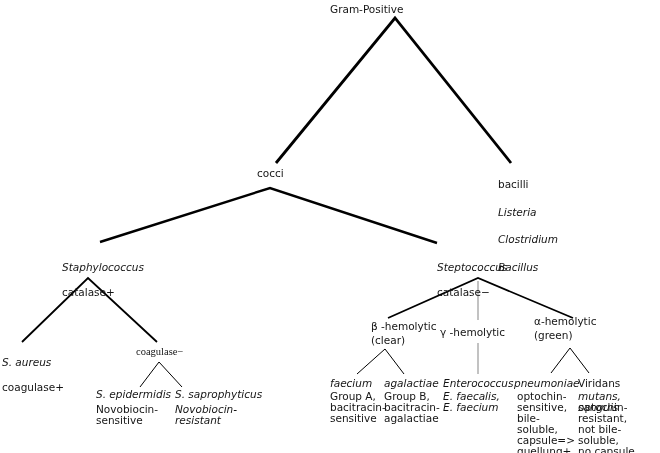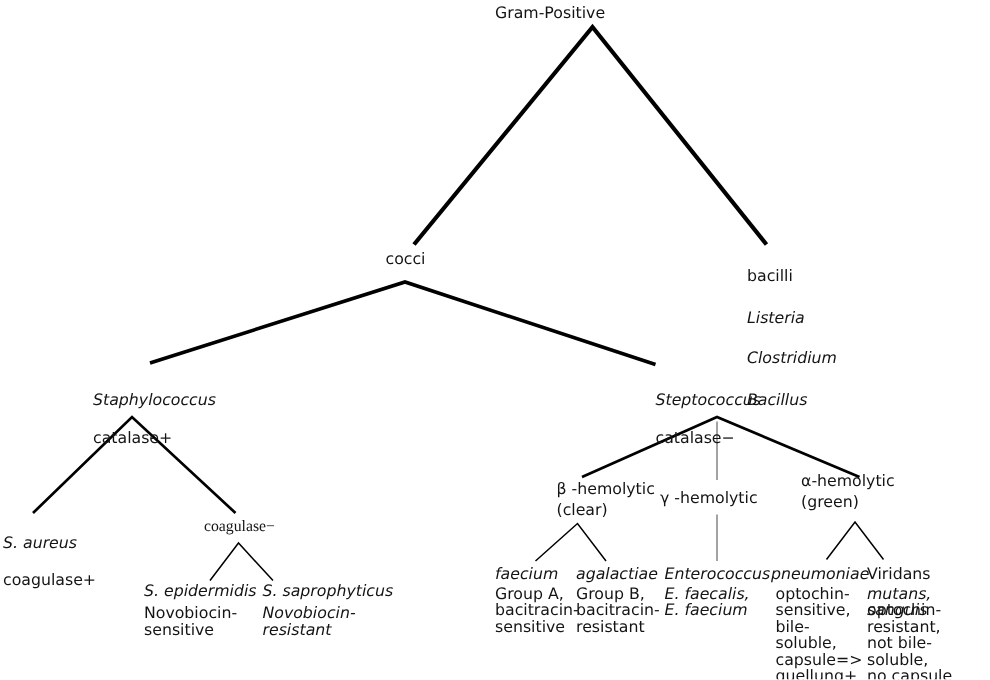--- a/index.html
+++ b/index.html
@@ -80,21 +80,21 @@
 (green)</div>
 
   <div class="node it" style="left:330px;top:377px;">faecium</div>
   <div class="node ml" style="left:330px;top:391px;">Group A,
 bacitracin-
 sensitive</div>
 
   <div class="node it" style="left:384px;top:377px;">agalactiae</div>
   <div class="node ml" style="left:384px;top:391px;">Group B,
 bacitracin-
-resistant</div>
+agalactiae</div>
 
   <div class="node it" style="left:443px;top:377px;">Enterococcus</div>
   <div class="node ml it" style="left:443px;top:391px;">E. faecalis,
 E. faecium</div>
 
   <div class="node it" style="left:514px;top:377px;">pneumoniae</div>
   <div class="node ml" style="left:517px;top:391px;">optochin-
 sensitive,
 bile-
 soluble,

